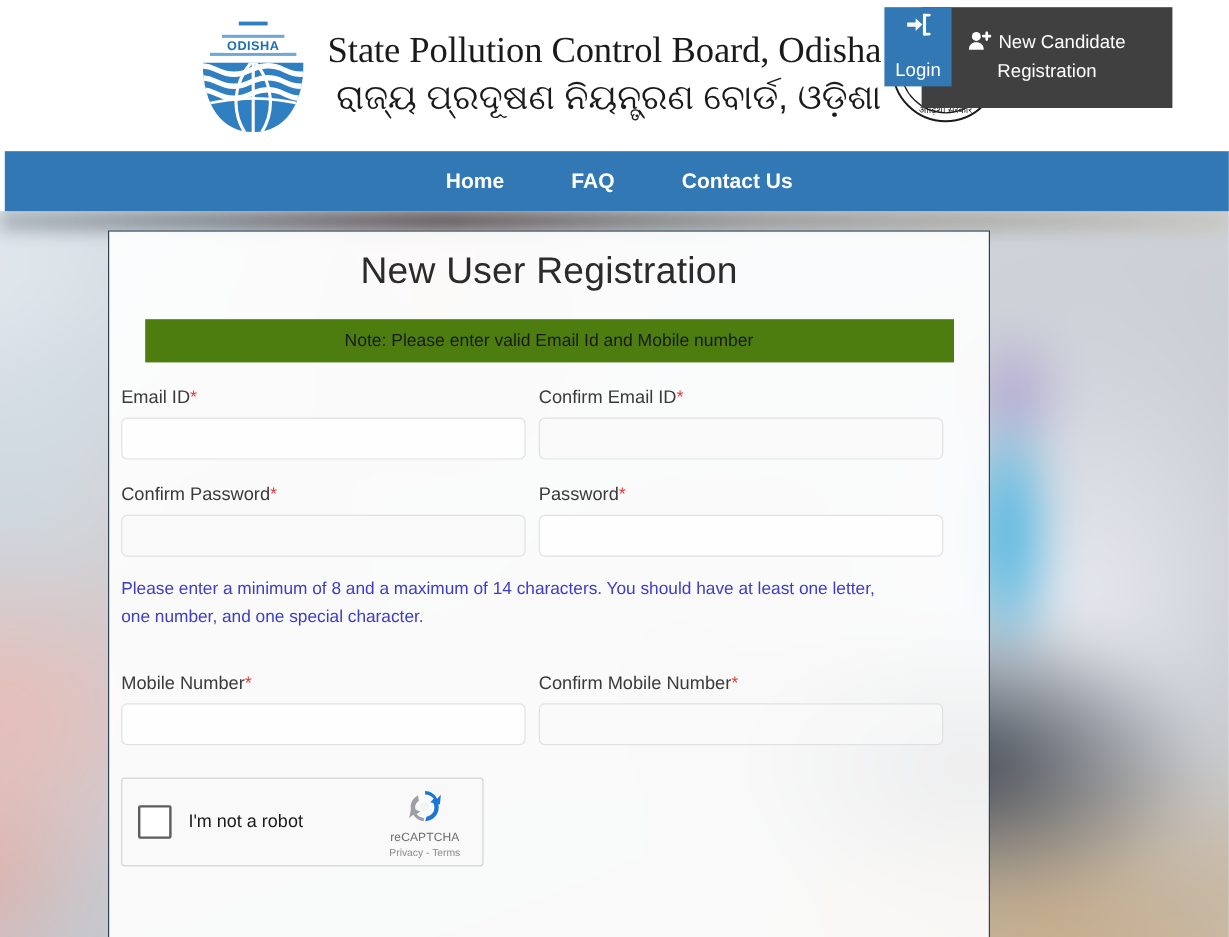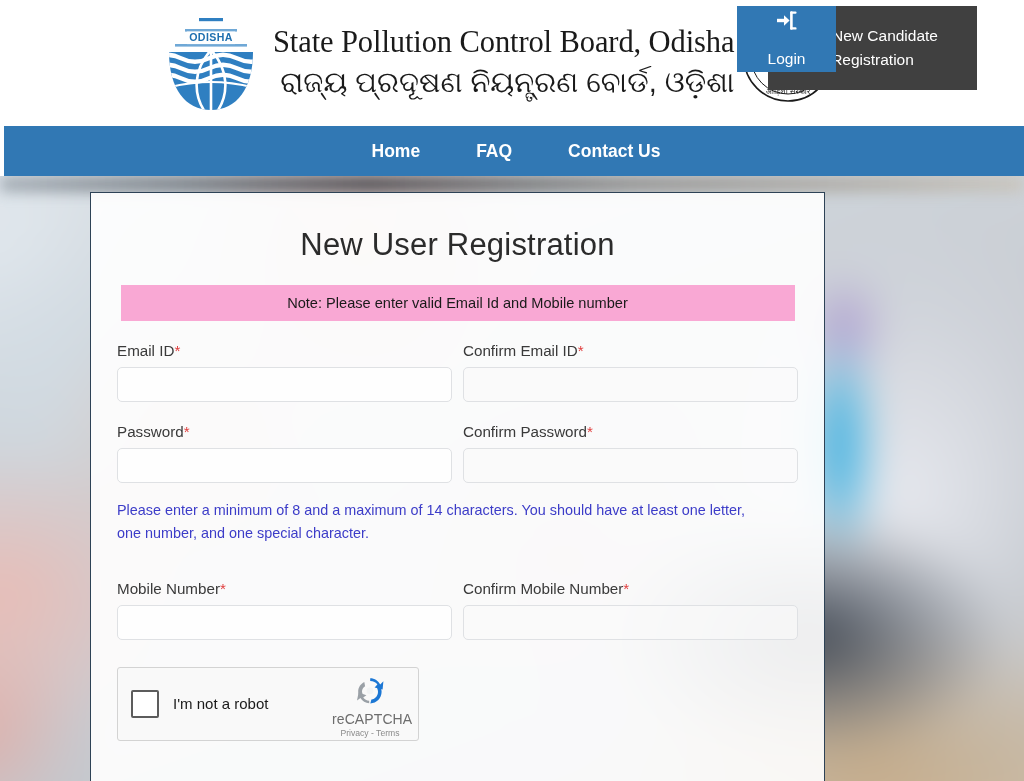--- a/index.html
+++ b/index.html
@@ -108,21 +108,21 @@
     position: absolute;
     left: 742px; top: 2px;
     width: 92px; height: 110px;
     z-index: 11;
   }
 
   
   #login-btn {
     position: absolute;
     left: 737px; top: 6px;
-    width: 99px; height: 66px;
+    width: 56px; height: 66px;
     background: #3178b4;
     color: #fff;
     z-index: 13;
     display: flex;
     flex-direction: column;
     align-items: center;
     justify-content: center;
     gap: 18px;
     cursor: pointer;
     border: none;
@@ -179,41 +179,41 @@
     left: 90px; top: 192px;
     width: 735px;
     height: 600px;
     background: rgba(255,255,255,0.90);
     border: 1.5px solid #2d4256;
     z-index: 5;
     overflow: hidden;
   }
 
   #page-title {
-    margin-top: 34px;
+    margin-top: 15px;
     text-align: center;
     font-size: 31px;
     font-weight: 400;
     color: #2b2b2b;
     letter-spacing: 0.2px;
   }
 
   #note-bar {
     margin: 22px auto 0;
     width: 674px;
     height: 36px;
-    background: #f9a8d4;
+    background: #4d7c0f;
     display: flex;
     align-items: center;
     justify-content: center;
     font-size: 14.6px;
     color: #1a1a1a;
   }
 
-  .form-body { padding: 0 26px; }
+  .form-body { padding: 0 10px; }
 
   .row {
     display: flex;
     gap: 11px;
     margin-top: 21px;
   }
   .field { width: 337px; }
   .field.right { width: 337px; }
 
   .field label {
@@ -277,21 +277,21 @@
     white-space: nowrap;
   }
   #recaptcha .brand {
     position: absolute;
     right: 10px;
     top: 6px;
     width: 76px;
     text-align: center;
   }
   #recaptcha .brand .rc-name {
-    font-size: 14px;
+    font-size: 10px;
     color: #6d6d6d;
     letter-spacing: 0.1px;
     margin-top: 1px;
   }
   #recaptcha .brand .rc-legal {
     font-size: 8.6px;
     color: #8a8a8a;
     margin-top: 1px;
   }
   #recaptcha .brand .rc-legal a { color: #8a8a8a; text-decoration: none; cursor: pointer; }
@@ -414,29 +414,29 @@
       </div>
       <div class="field right">
         <label>
           <span>Confirm Email ID</span><span class="req">*</span>
         </label>
         <input type="text" placeholder="" style="">
       </div>
     </div>
 
     <div class="row">
+      <div class="field right">
+        <label>
+          <span>Confirm Password</span><span class="req">*</span>
+        </label>
+        <input type="password" placeholder="" style="">
+      </div>
       <div class="field">
         <label>
           <span>Password</span><span class="req">*</span>
-        </label>
-        <input type="password" placeholder="" style="">
-      </div>
-      <div class="field right">
-        <label>
-          <span>Confirm Password</span><span class="req">*</span>
         </label>
         <input type="password" placeholder="" style="">
       </div>
     </div>
 
     <div id="pwd-hint">Please enter a minimum of 8 and a maximum of 14 characters. You should have at least one letter, one number, and one special character.</div>
 
     <div class="row" style="margin-top:34px;">
       <div class="field">
         <label>

